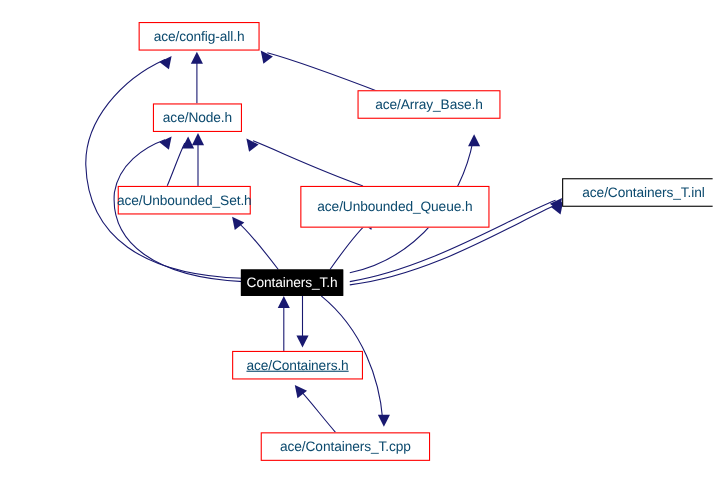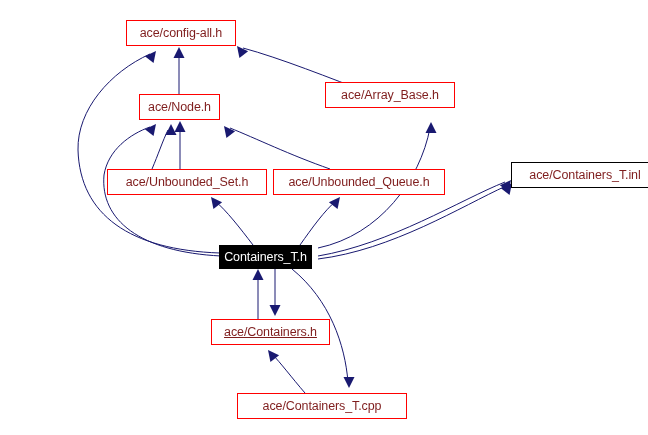--- a/index.html
+++ b/index.html
@@ -23,21 +23,21 @@
     height: 435px;
   }
   .graph-node {
     position: absolute;
     box-sizing: border-box;
     display: flex;
     align-items: center;
     justify-content: center;
     border: 1px solid #ff0000;
     background: #ffffff;
-    color: #7f1d1d;
+    color: #0c4a6e;
     font-size: 12.5px;
     line-height: 1;
     white-space: nowrap;
     letter-spacing: -0.1px;
   }
   .graph-node.node-plain {
     border-color: #000000;
   }
   .graph-node.node-current {
     border-color: #000000;
@@ -122,32 +122,32 @@
   <div id="node-layer">
       <div class="graph-node" style="left: 126px; top: 20px; width: 110px; height: 26px;">
         <span class="node-label">ace/config-all.h</span>
       </div>
       <div class="graph-node" style="left: 139px; top: 94px; width: 81px; height: 26px; align-items: center;">
         <span class="node-label">ace/Node.h</span>
       </div>
       <div class="graph-node" style="left: 325px; top: 82px; width: 130px; height: 26px;">
         <span class="node-label">ace/Array_Base.h</span>
       </div>
-      <div class="graph-node" style="left: 107px; top: 169px; width: 160px; height: 26px;">
+      <div class="graph-node" style="left: 107px; top: 169px; width: 121px; height: 26px;">
         <span class="node-label">ace/Unbounded_Set.h</span>
       </div>
-      <div class="graph-node" style="left: 273px; top: 169px; width: 172px; height: 26px;">
+      <div class="graph-node" style="left: 273px; top: 169px; width: 172px; height: 38px;">
         <span class="node-label">ace/Unbounded_Queue.h</span>
       </div>
       <div class="graph-node node-plain" style="left: 511px; top: 162px; width: 148px; height: 26px;">
         <span class="node-label">ace/Containers_T.inl</span>
       </div>
       <div class="graph-node node-current" style="left: 219px; top: 245px; width: 93px; height: 24px; text-align: right;">
         <span class="node-label">Containers_T.h</span>
       </div>
       <div class="graph-node" style="left: 211px; top: 319px; width: 119px; height: 26px; text-decoration: underline;">
         <span class="node-label">ace/Containers.h</span>
       </div>
-      <div class="graph-node" style="left: 237px; top: 393px; width: 170px; height: 26px;">
+      <div class="graph-node" style="left: 237px; top: 393px; width: 154px; height: 26px;">
         <span class="node-label">ace/Containers_T.cpp</span>
       </div>
     </div>
 </div>
 
 </body></html>

